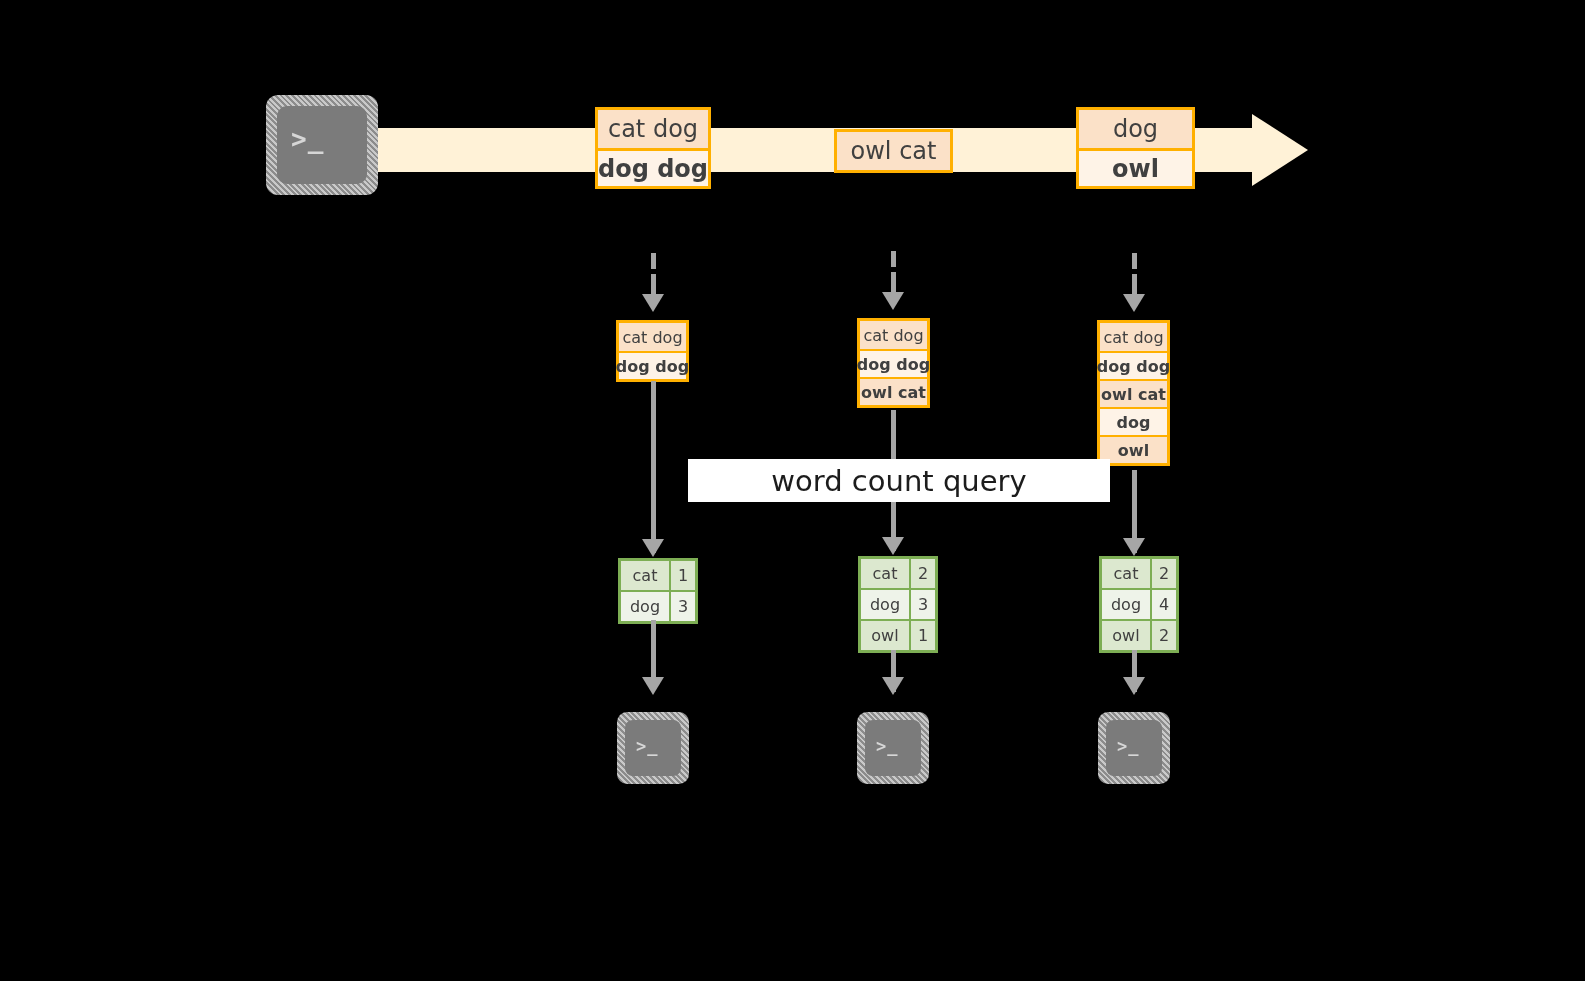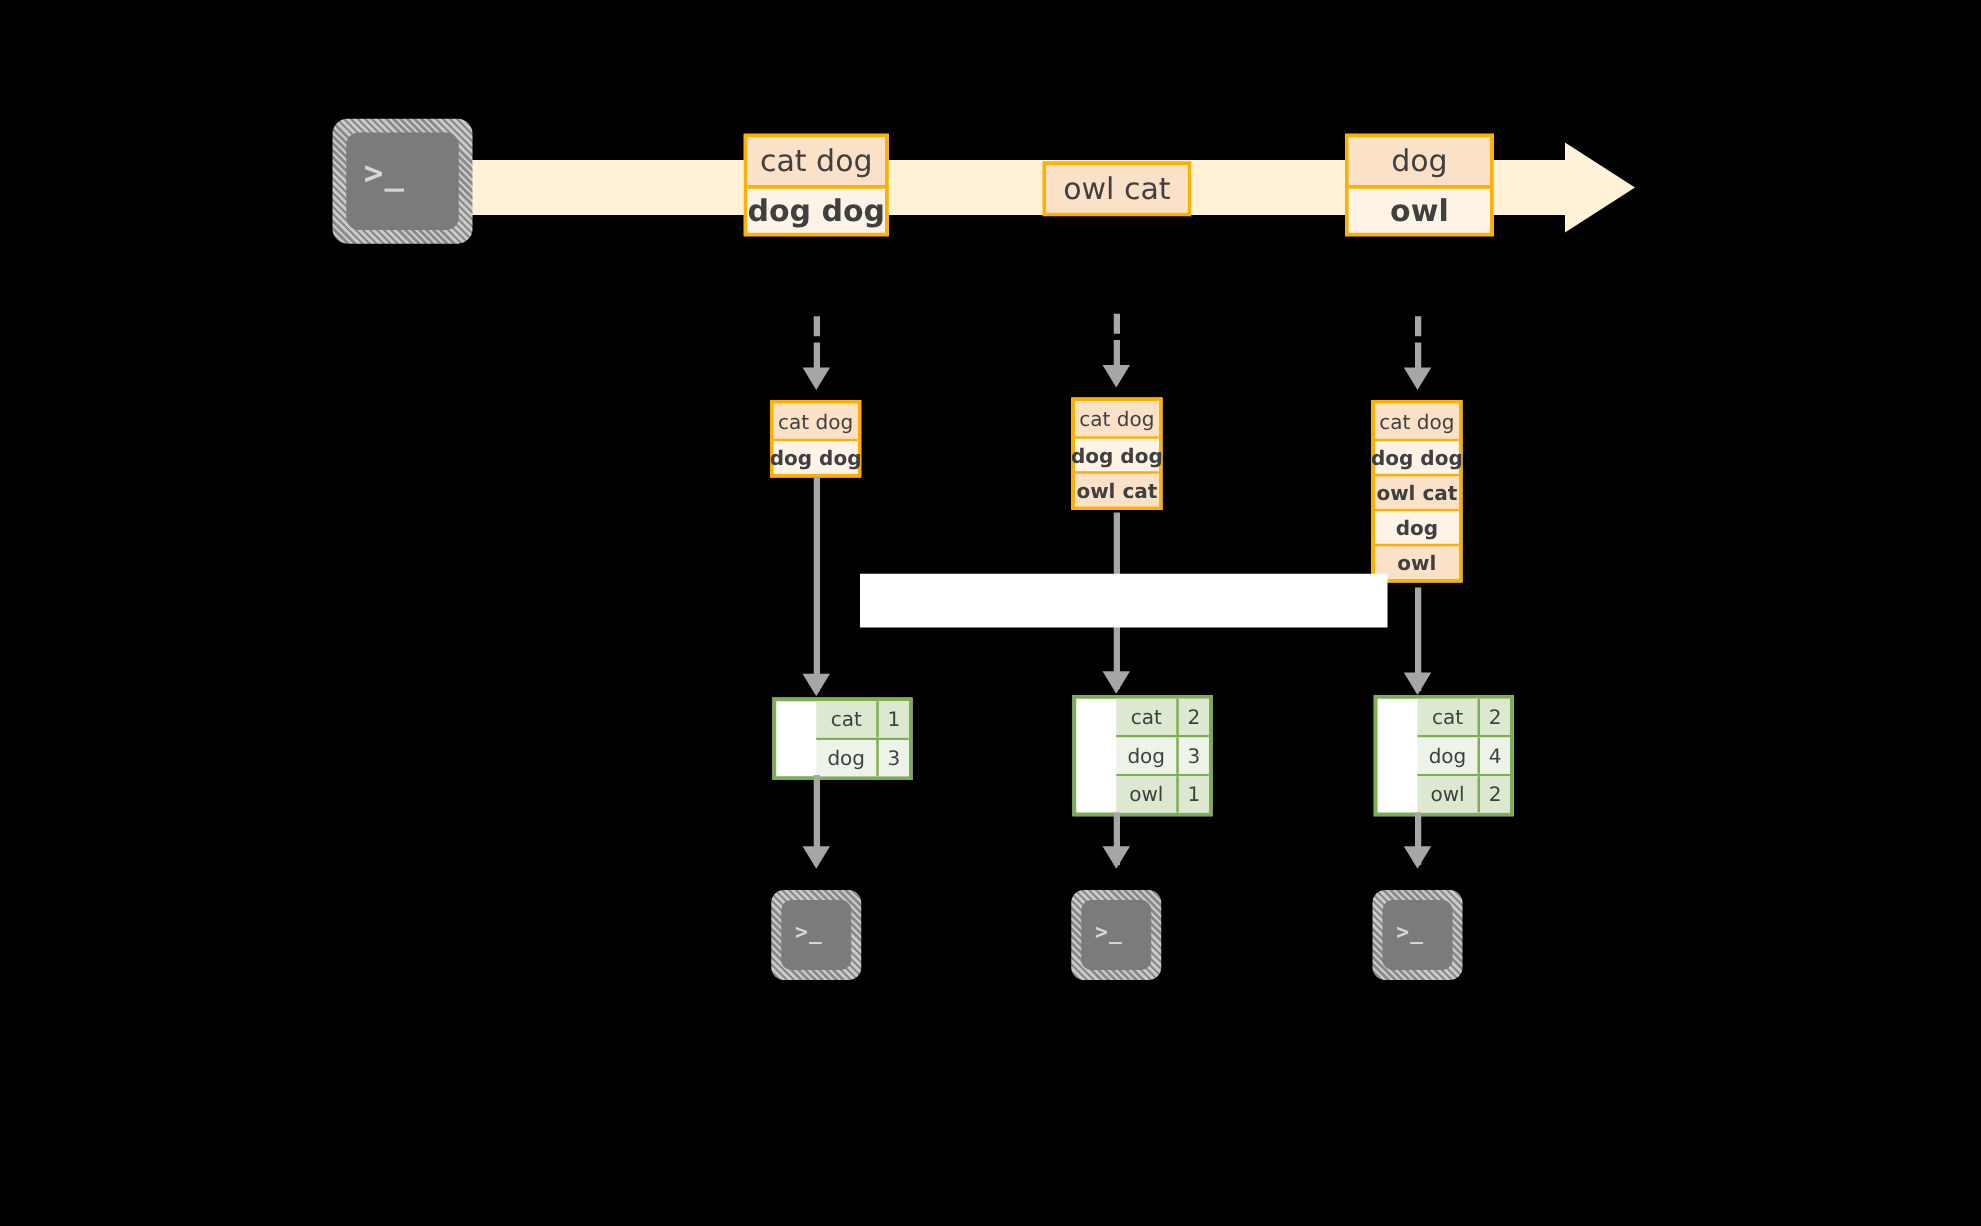--- a/index.html
+++ b/index.html
@@ -114,21 +114,20 @@
   
   .res-box {
     position: absolute;
     box-sizing: border-box;
     border: 3px solid #7DAE54;
     background: #FFFFFF;
   }
   .res-row {
     display: flex;
     height: 29px;
-    margin-left: 32px;
   }
   .res-row + .res-row { border-top: 2px solid #7DAE54; }
   .res-cell {
     box-sizing: border-box;
     display: flex;
     align-items: center;
     justify-content: center;
     font-size: 16px;
     color: #404040;
     white-space: nowrap;
@@ -237,20 +236,21 @@
   <div class="conn" style="left:651px; top:381px; height:172px;"></div>
   <div class="conn-head" style="left:642px; top:539px;"></div>
 
   <div class="conn" style="left:891px; top:410px; height:141px;"></div>
   <div class="conn-head" style="left:882px; top:537px;"></div>
 
   <div class="conn" style="left:1132px; top:470px; height:83px;"></div>
   <div class="conn-head" style="left:1123px; top:538px;"></div>
 
   <div class="query-band"></div>
+  <div class="query-label">word count query</div>
 
   <div class="res-box" style="left:618px; top:558px;">
     <div class="res-row shade-a">
       <div class="res-cell key">cat</div>
       <div class="res-cell val">1</div>
     </div>
     <div class="res-row shade-b">
       <div class="res-cell key">dog</div>
       <div class="res-cell val">3</div>
     </div>

